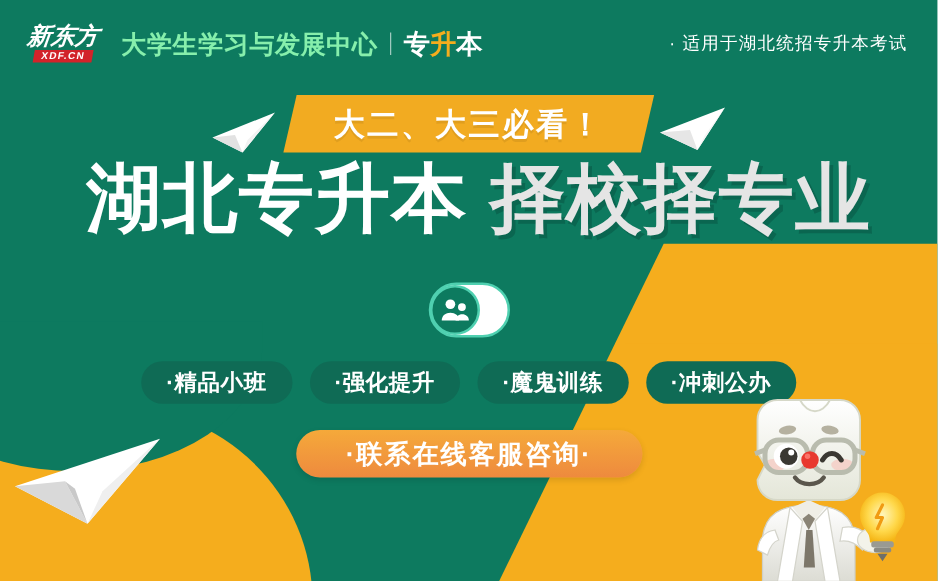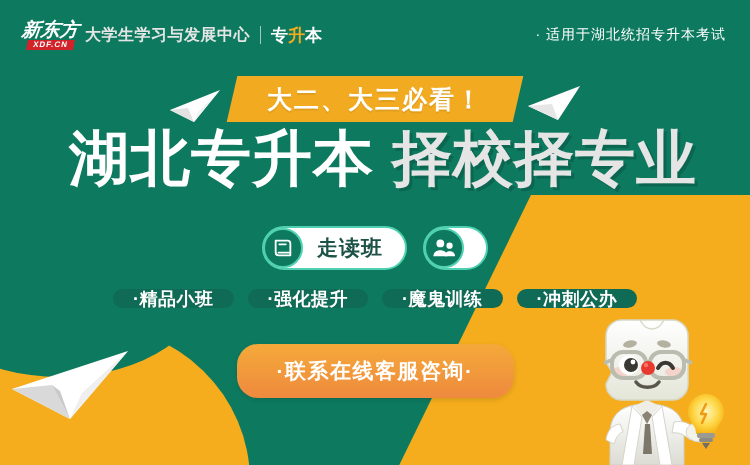--- a/index.html
+++ b/index.html
@@ -85,34 +85,34 @@
     font-size: 8px;
     font-weight: bold;
     color: #ffffff;
     background: #d2232a;
     padding: 1px 6px 1px 6px;
     letter-spacing: 1px;
     transform: skewX(-10deg);
     font-family: "Liberation Sans", sans-serif;
   }
   .header-tagline {
-    margin-left: 6px;
-    font-size: 16px;
-    color: #e5e5e5;
+    margin-left: 18px;
+    font-size: 20px;
+    color: #86efac;
     font-weight: bold;
     letter-spacing: 0.5px;
   }
   .header-sep {
     margin: 0 10px;
     width: 1px;
     height: 18px;
     background: rgba(255,255,255,0.6);
   }
   .header-brandword {
-    font-size: 17px;
+    font-size: 21px;
     font-weight: bold;
     color: #ffffff;
     position: relative;
   }
   .header-brandword .accent { color: #f5ad1d; }
   .header-right {
     position: absolute;
     right: 24px;
     top: 50%;
     transform: translateY(-50%);
@@ -219,21 +219,21 @@
   
   .tag-row {
     position: absolute;
     top: 289px;
     left: 0; right: 0;
     display: flex;
     justify-content: center;
     gap: 14px;
   }
   .tag {
-    height: 19px;
+    height: 34px;
     padding: 0 20px;
     border-radius: 17px;
     background: #0f6b55;
     display: flex;
     align-items: center;
     justify-content: center;
     font-size: 18px;
     font-weight: bold;
     color: #ffffff;
     letter-spacing: 0.5px;
@@ -241,21 +241,21 @@
 
   
   .cta-wrap {
     position: absolute;
     top: 344px;
     left: 0; right: 0;
     display: flex;
     justify-content: center;
   }
   .cta {
-    height: 54px;
+    height: 38px;
     padding: 0 40px;
     border-radius: 21px;
     background: linear-gradient(180deg, #f5a93a 0%, #ee8a3e 100%);
     display: flex;
     align-items: center;
     justify-content: center;
     font-size: 21px;
     font-weight: bold;
     color: #ffffff;
     letter-spacing: 1.5px;
@@ -316,30 +316,20 @@
     <span class="ribbon-text">大二、大三必看！</span>
   </div>
 
   <div class="headline">
     <span class="headline-white">湖北专升本</span>
     <span class="headline-yellow">择校择专业</span>
   </div>
 
   <div class="pill-row">
 
-    <div class="pill">
-      <span class="pill-icon">
-        <svg width="22" height="22" viewBox="0 0 24 24">
-          <path d="M4 4h13a3 3 0 0 1 3 3v13H7a3 3 0 0 1-3-3V4z" fill="none" stroke="#ffffff" stroke-width="2" stroke-linejoin="round"></path>
-          <path d="M7 17h13" stroke="#ffffff" stroke-width="2" stroke-linecap="round"></path>
-          <path d="M8 8h7" stroke="#ffffff" stroke-width="2" stroke-linecap="round"></path>
-        </svg>
-      </span>
-      <span class="pill-label">走读班</span>
-    </div>
 
 
     <div class="pill">
       <span class="pill-icon">
         <svg width="24" height="22" viewBox="0 0 26 22">
           <circle cx="9" cy="6" r="4.2" fill="#ffffff"></circle>
           <path d="M1.5 20c0-4.2 3.4-6.6 7.5-6.6s7.5 2.4 7.5 6.6z" fill="#ffffff"></path>
           <circle cx="19" cy="8.5" r="3.4" fill="#ffffff"></circle>
           <path d="M13.5 20c0-3.4 2.6-5.4 5.8-5.4 3.1 0 5.7 2 5.7 5.4z" fill="#ffffff"></path>
         </svg>

